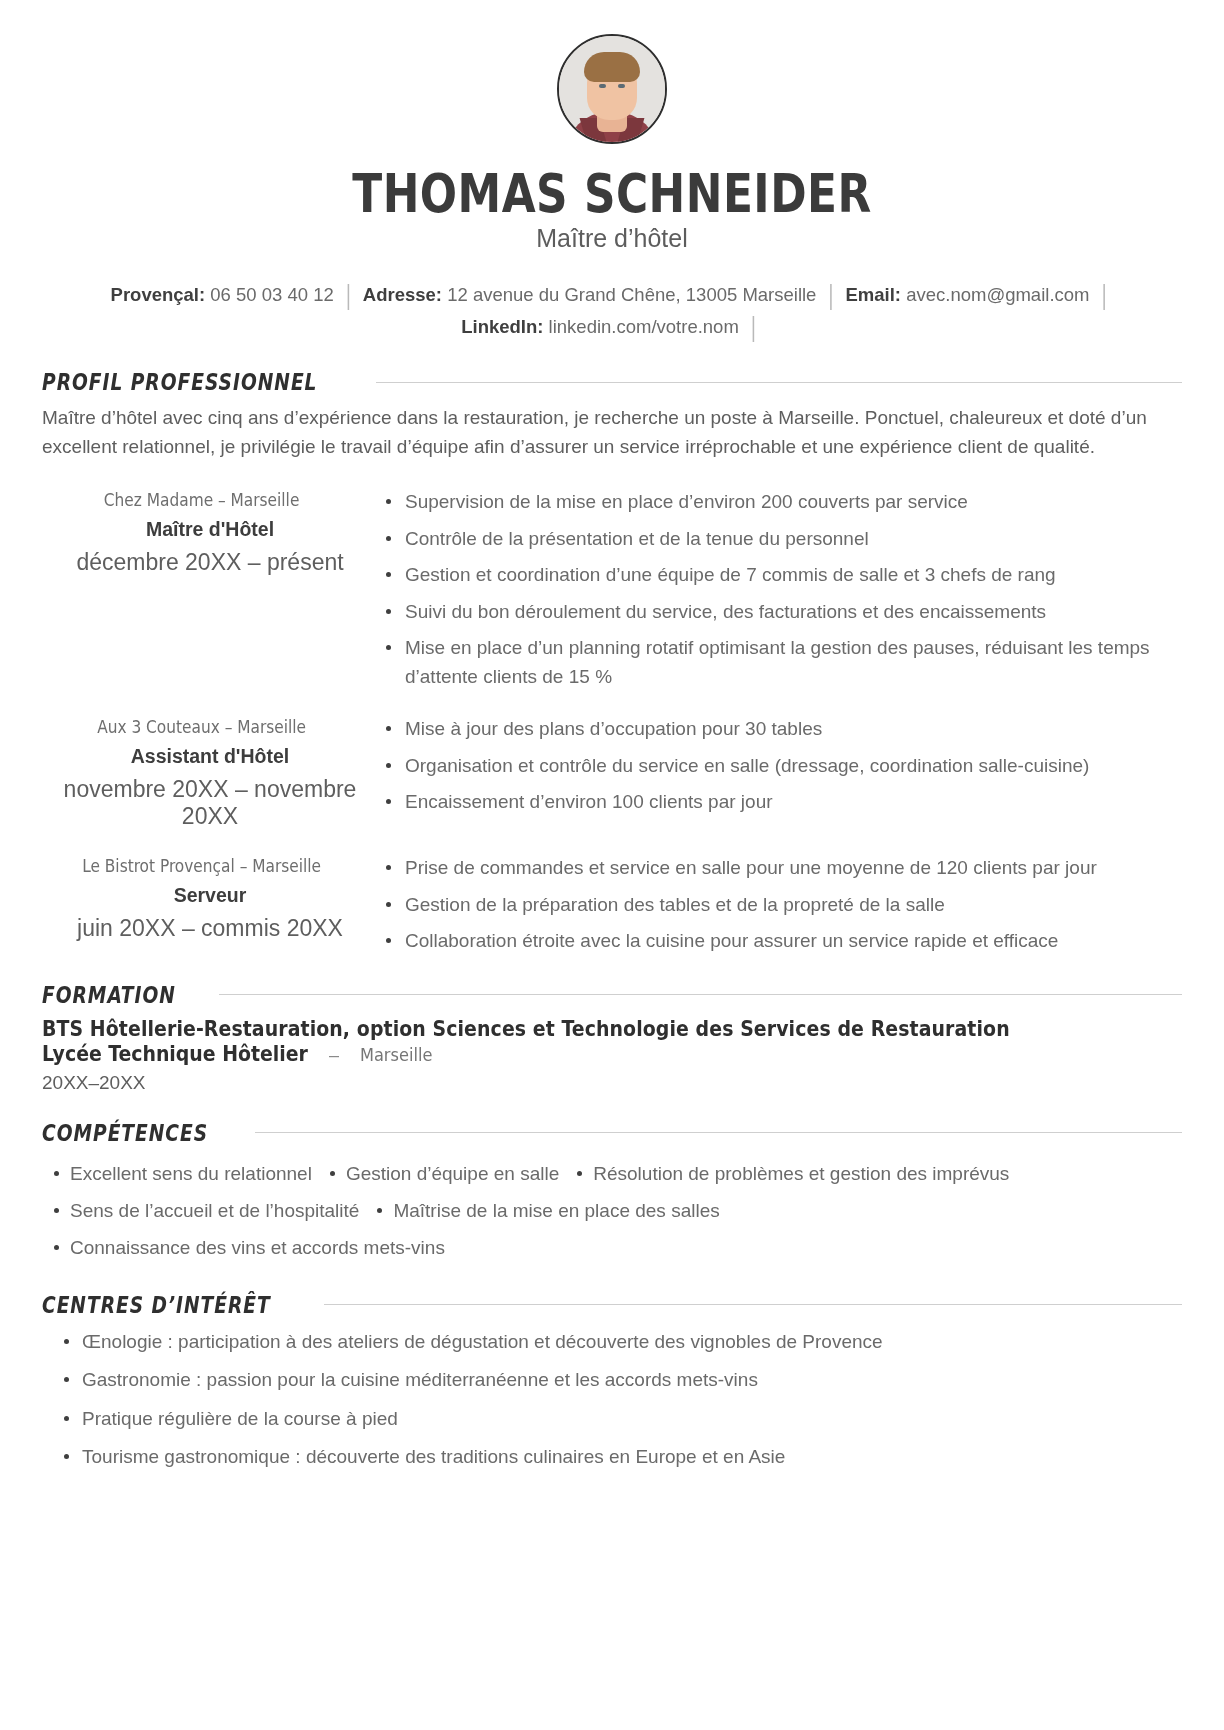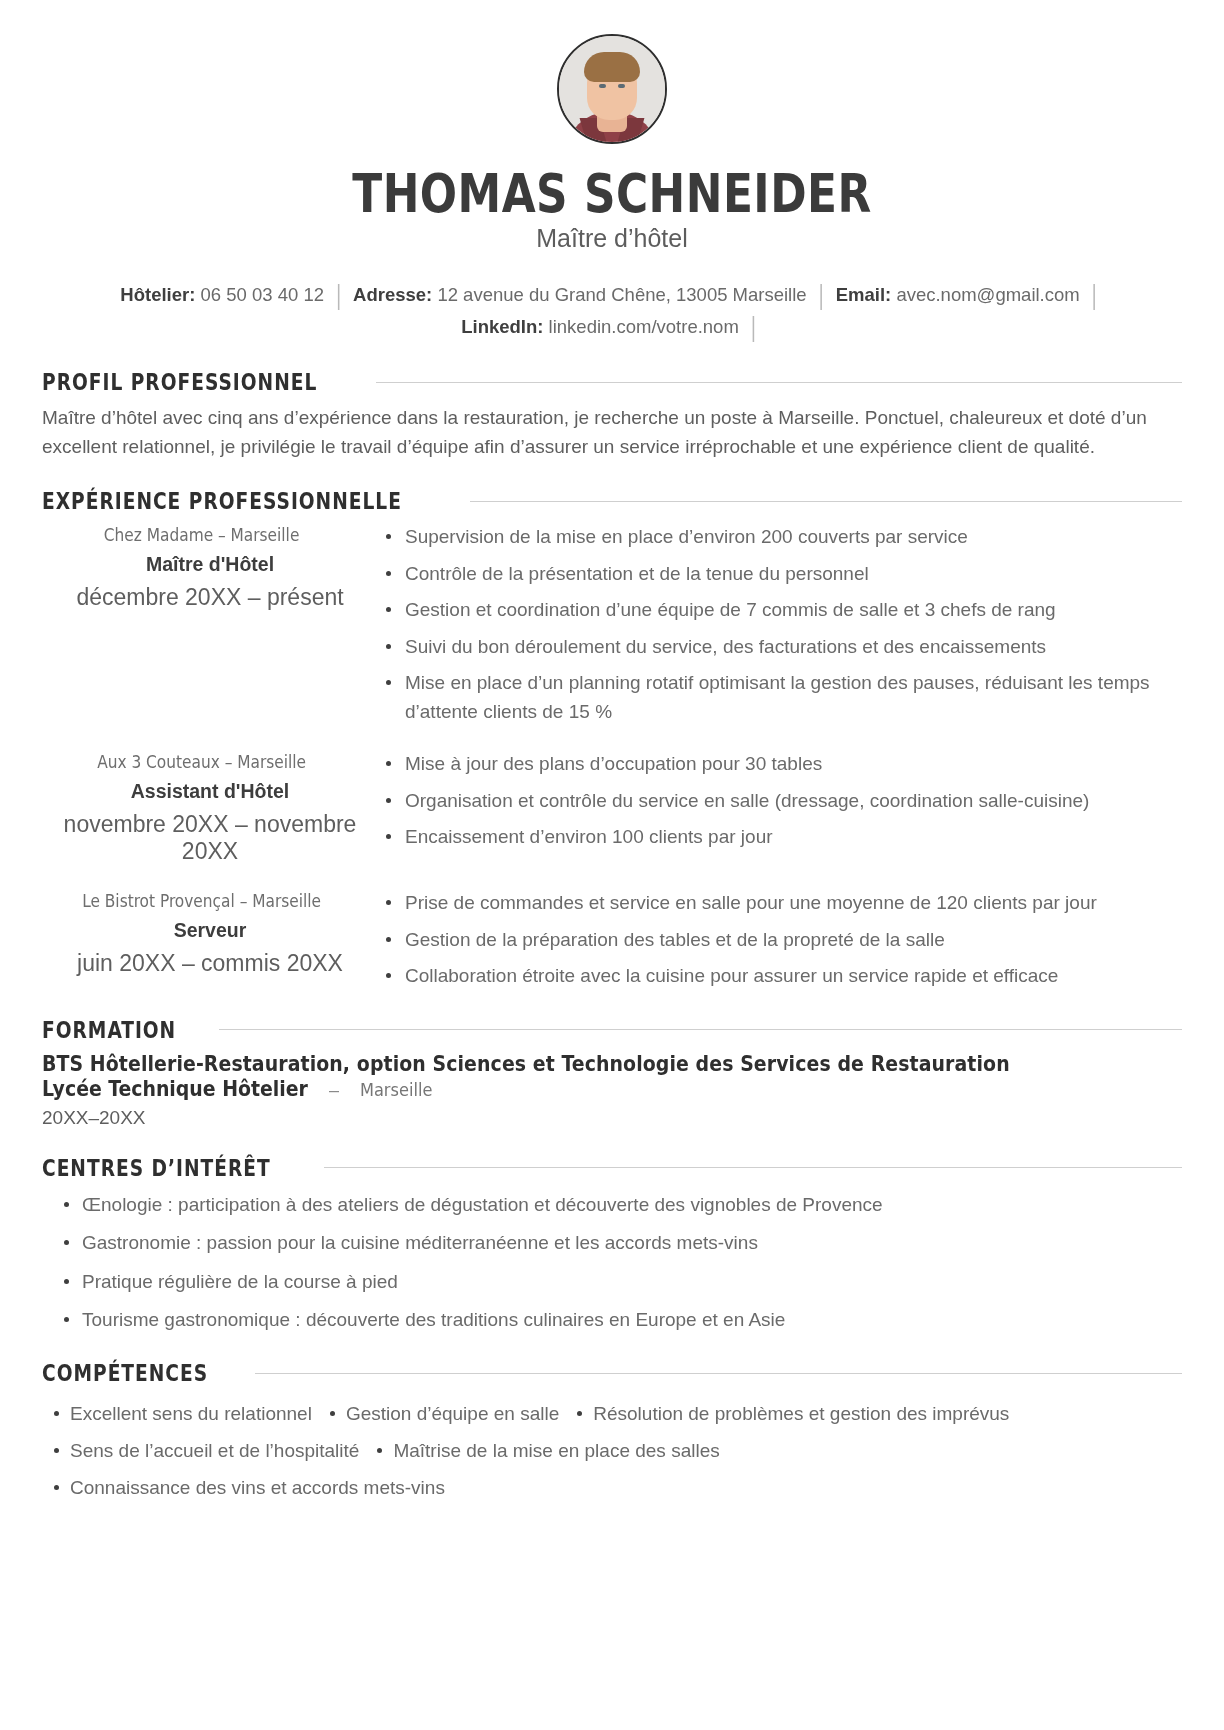--- a/index.html
+++ b/index.html
@@ -139,20 +139,21 @@
     transform: scaleY(1.5);
   }
 
   
   .section { margin-top: 26px; }
   .sec-head {
     display: flex;
     align-items: center;
     gap: 28px;
     margin-bottom: 9px;
+    font-style: italic;
   }
   .sec-head h2 {
     margin: 0;
     font-family: "Liberation Sans Narrow", "DejaVu Sans Condensed", "Liberation Sans", sans-serif;
     font-weight: bold;
     font-size: 23px;
     letter-spacing: 1.1px;
     color: #2f2f2f;
     text-transform: uppercase;
     white-space: nowrap;
@@ -327,44 +328,40 @@
       <div class="head"></div>
       <div class="hair"></div>
       <div class="eye left"></div>
       <div class="eye right"></div>
     </div>
     <div class="name">THOMAS SCHNEIDER</div>
     <div class="job-title">Maître d’hôtel</div>
   </div>
 
   <div class="contact">
-    <span><b>Hôtelier:</b> <span>06 50 03 40 12</span></span>
+    <span><b>Provençal:</b> <span>06 50 03 40 12</span></span>
     <span class="sep">|</span>
     <span><b>Adresse:</b> <span>12 avenue du Grand Chêne, 13005 Marseille</span></span>
     <span class="sep">|</span>
     <span><b>Email:</b> <span>avec.nom@gmail.com</span></span>
     <span class="sep">|</span>
     <br>
     <span><b>LinkedIn:</b> <span>linkedin.com/votre.nom</span></span>
     <span class="sep">|</span>
   </div>
 
   <div class="section">
     <div class="sec-head">
       <h2>PROFIL PROFESSIONNEL</h2>
       <div class="sec-rule"></div>
     </div>
     <div class="profile-text">Maître d’hôtel avec cinq ans d’expérience dans la restauration, je recherche un poste à Marseille. Ponctuel, chaleureux et doté d’un excellent relationnel, je privilégie le travail d’équipe afin d’assurer un service irréprochable et une expérience client de qualité.</div>
   </div>
 
   <div class="section">
-    <div class="sec-head">
-      <h2>EXPÉRIENCE PROFESSIONNELLE</h2>
-      <div class="sec-rule"></div>
-    </div>
 
     <div class="job">
       <div class="job-left">
         <div class="job-company">Chez Madame – Marseille</div>
         <div class="job-role">Maître d'Hôtel</div>
         <div class="job-dates">décembre 20XX – présent</div>
       </div>
       <div class="job-right">
         <ul class="bullets">
           <li>Supervision de la mise en place d’environ 200 couverts par service</li>
@@ -416,34 +413,34 @@
     <div class="edu-line2">
       <span class="edu-school">Lycée Technique Hôtelier</span>
       <span class="edu-dash">–</span>
       <span class="edu-city">Marseille</span>
     </div>
     <div class="edu-years">20XX–20XX</div>
   </div>
 
   <div class="section">
     <div class="sec-head">
+      <h2>COMPÉTENCES</h2>
+      <div class="sec-rule"></div>
+    </div>
+    <div class="skills">
+      <span class="chip">Excellent sens du relationnel</span><span class="chip">Gestion d’équipe en salle</span><span class="chip">Résolution de problèmes et gestion des imprévus</span><span class="chip">Sens de l’accueil et de l’hospitalité</span><span class="chip">Maîtrise de la mise en place des salles</span><span class="chip">Connaissance des vins et accords mets-vins</span>
+    </div>
+  </div>
+
+  <div class="section">
+    <div class="sec-head">
       <h2>CENTRES D’INTÉRÊT</h2>
       <div class="sec-rule"></div>
     </div>
     <ul class="interests">
       <li>Œnologie : participation à des ateliers de dégustation et découverte des vignobles de Provence</li>
       <li>Gastronomie : passion pour la cuisine méditerranéenne et les accords mets-vins</li>
       <li>Pratique régulière de la course à pied</li>
       <li>Tourisme gastronomique : découverte des traditions culinaires en Europe et en Asie</li>
     </ul>
   </div>
 
-  <div class="section">
-    <div class="sec-head">
-      <h2>COMPÉTENCES</h2>
-      <div class="sec-rule"></div>
-    </div>
-    <div class="skills">
-      <span class="chip">Excellent sens du relationnel</span><span class="chip">Gestion d’équipe en salle</span><span class="chip">Résolution de problèmes et gestion des imprévus</span><span class="chip">Sens de l’accueil et de l’hospitalité</span><span class="chip">Maîtrise de la mise en place des salles</span><span class="chip">Connaissance des vins et accords mets-vins</span>
-    </div>
-  </div>
-
 </div>
 
 </body></html>

